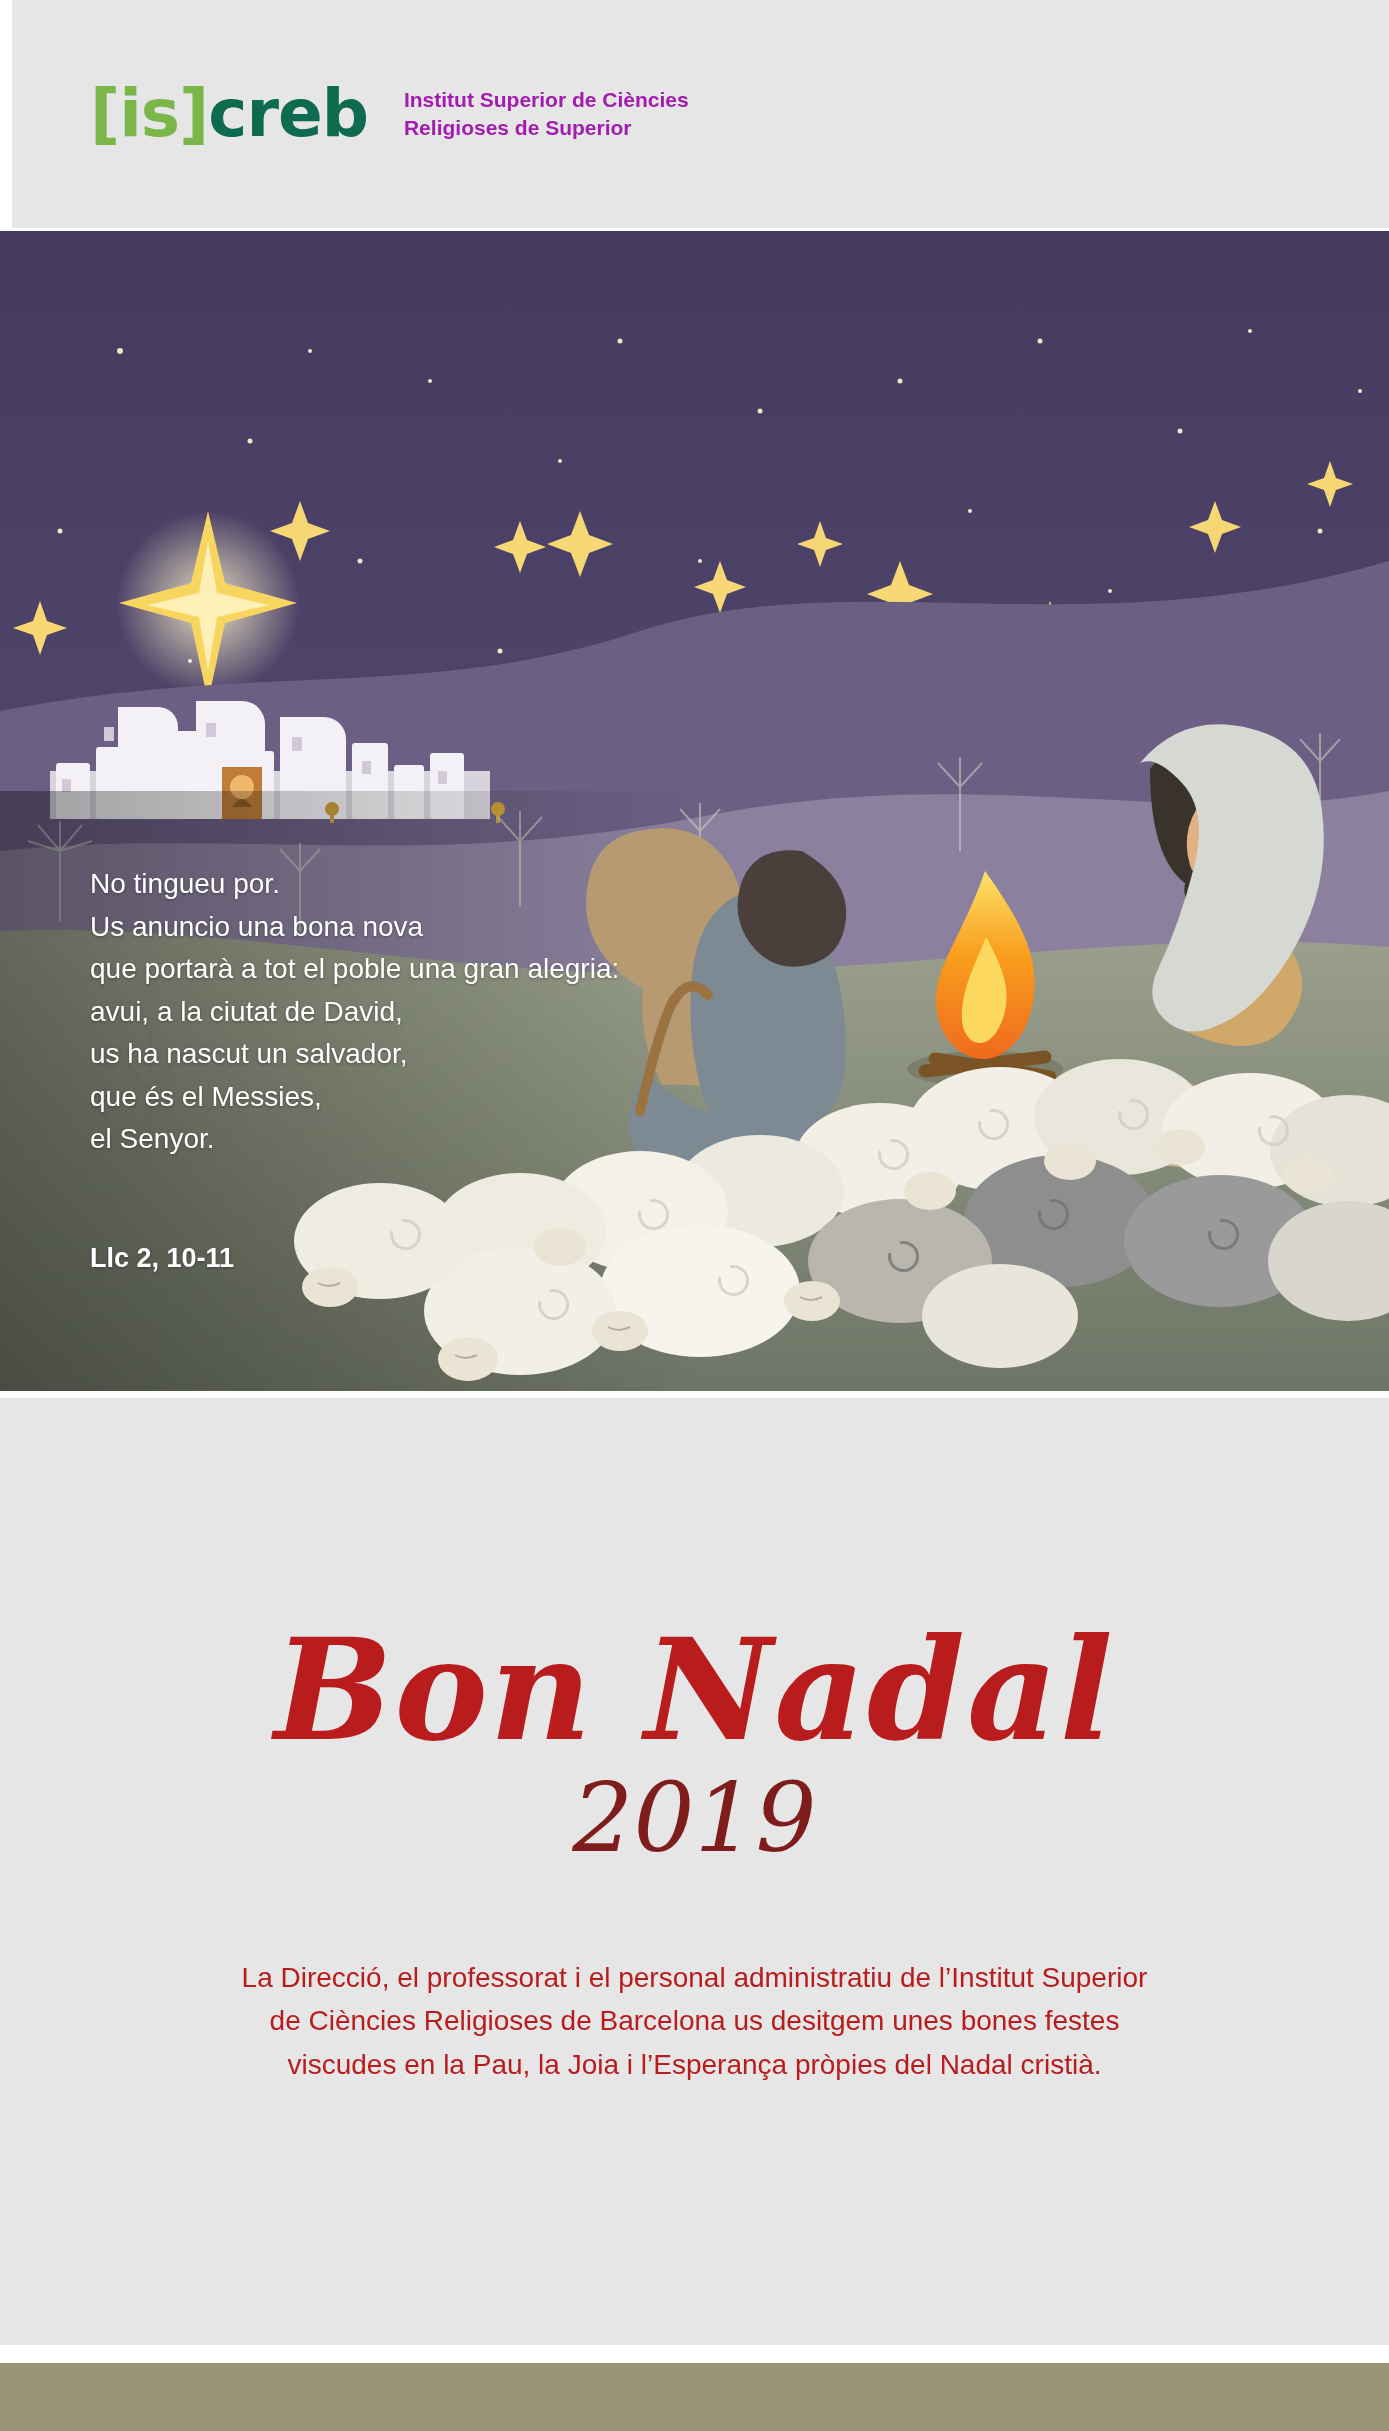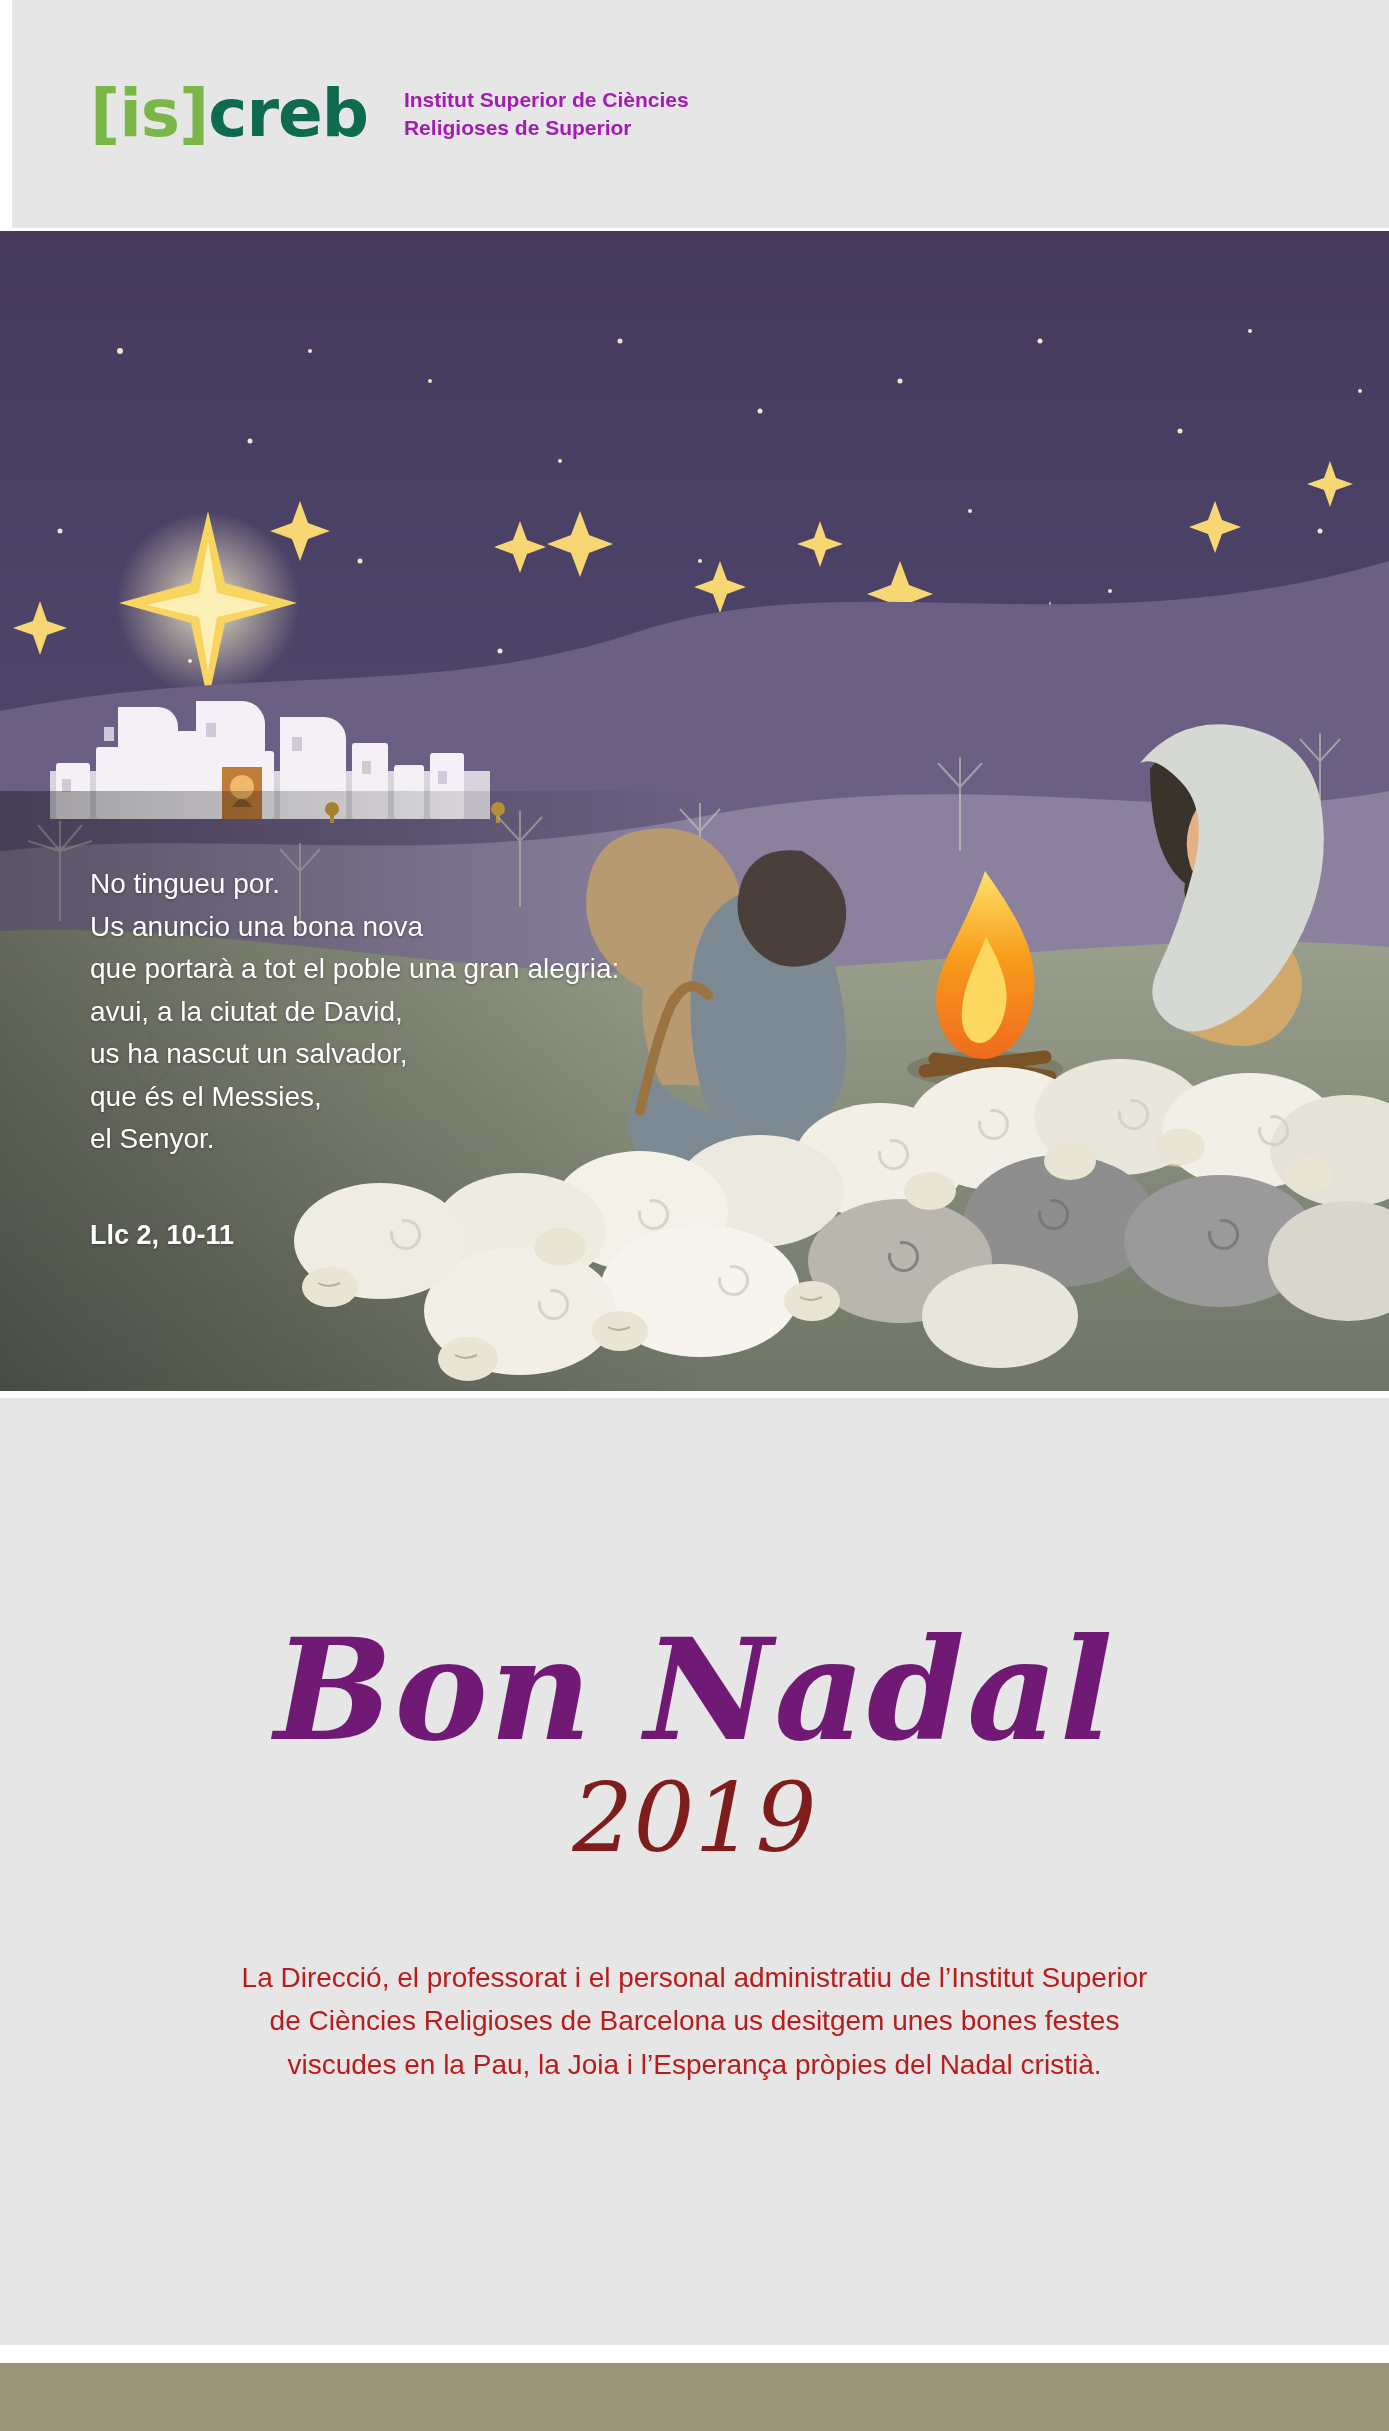--- a/index.html
+++ b/index.html
@@ -73,21 +73,21 @@
     font-size: 28px;
     line-height: 1.52;
     font-family: "Liberation Sans", sans-serif;
     text-shadow: 0 1px 3px rgba(0,0,0,.35);
     z-index: 5;
     white-space: pre-line;
   }
   .verse-ref {
     position: absolute;
     left: 90px;
-    top: 989px;
+    top: 1012px;
     color: #ffffff;
     font-size: 27px;
     font-weight: bold;
     font-family: "Liberation Sans", sans-serif;
     text-shadow: 0 1px 3px rgba(0,0,0,.35);
     z-index: 5;
   }
 
   
   .greeting {
@@ -97,21 +97,21 @@
     height: 947px;
     background: #e6e6e6;
     text-align: center;
   }
   .bon-nadal {
     margin-top: 222px;
     font-family: "DejaVu Serif", serif;
     font-style: italic;
     font-weight: bold;
     font-size: 140px;
-    color: #701a75;
+    color: #b91c1c;
     letter-spacing: 2px;
     line-height: 1;
   }
   .year {
     margin-top: 10px;
     font-family: "DejaVu Serif", serif;
     font-style: italic;
     font-size: 96px;
     color: #7f1d1d;
     line-height: 1;

